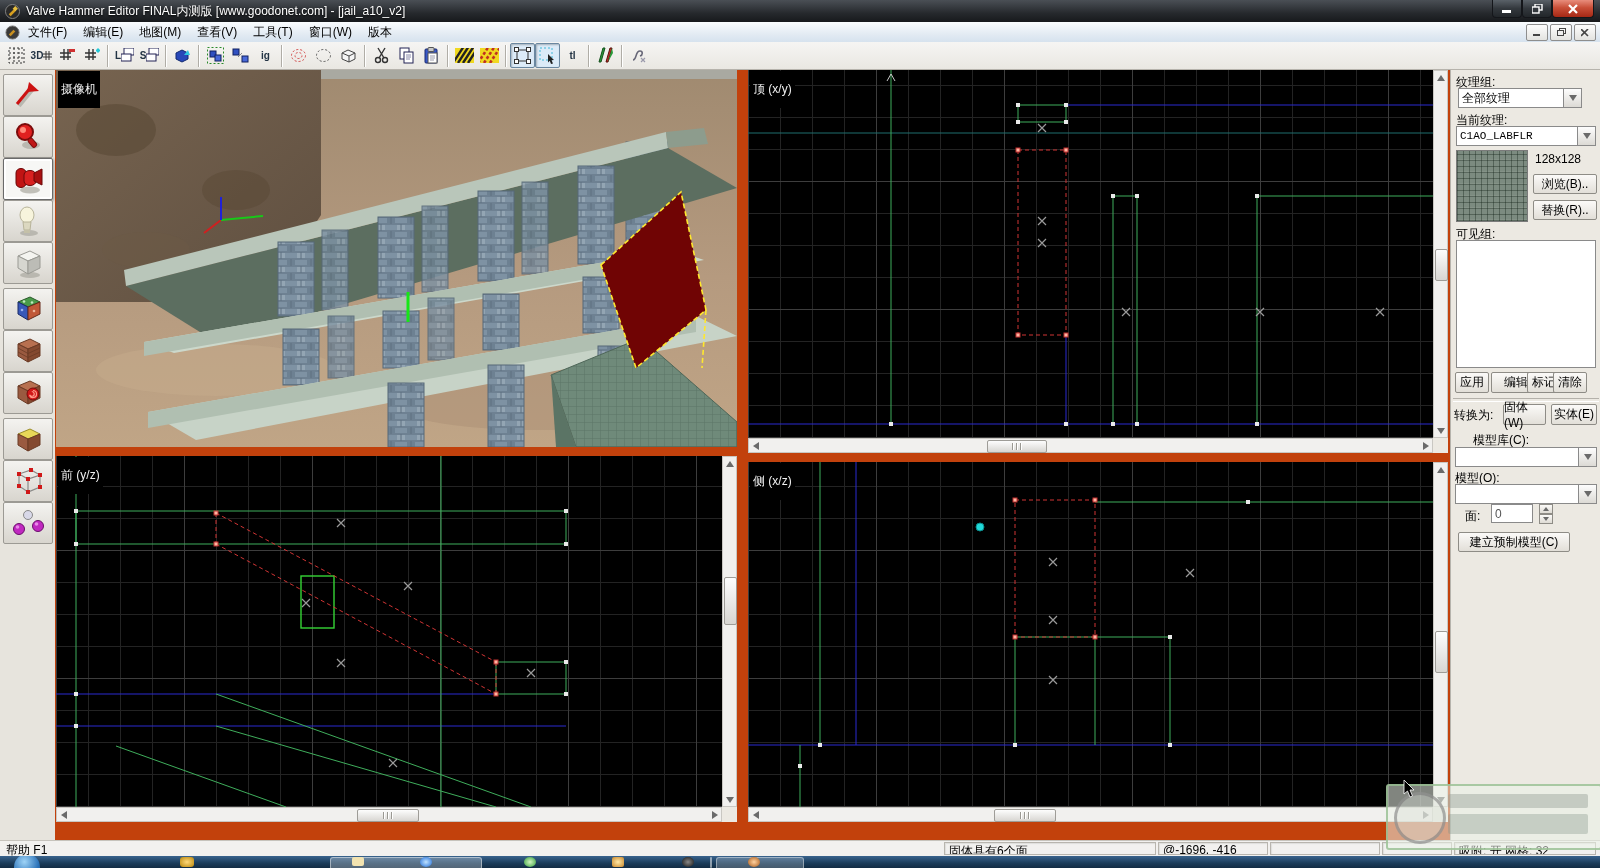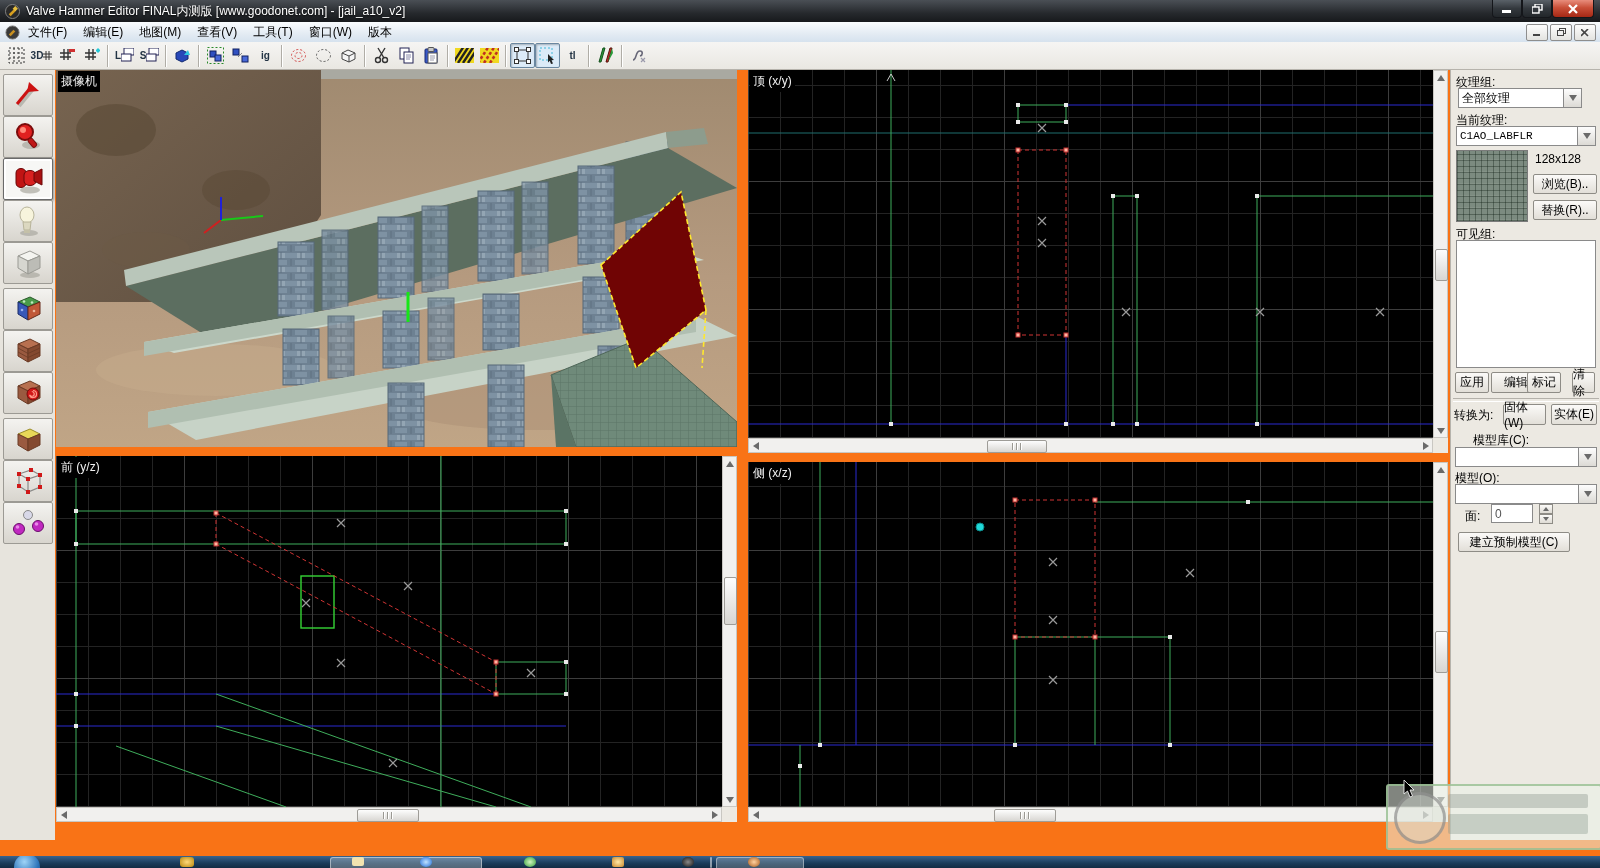--- a/index.html
+++ b/index.html
@@ -1,18 +1,18 @@
 <!DOCTYPE html>
 <html><head>
 <meta charset="utf-8">
 <style>
   html,body{margin:0;padding:0;background:#222;}
   #app{position:relative;width:1600px;height:868px;overflow:hidden;
        font-family:"Liberation Sans","DejaVu Sans",sans-serif;font-size:12px;
-       background:#f97316;color:#000;}
+       background:#c2410c;color:#000;}
   .abs{position:absolute;}
   
   .titlebar{position:absolute;left:0;top:0;width:1600px;height:22px;
     background:linear-gradient(#4a4f55,#26292d 60%,#17191c);display:flex;align-items:center;}
   .titlebar .title{color:#fff;font-size:12px;margin-left:6px;text-shadow:0 1px 2px #000;white-space:nowrap;}
   .appicon{width:15px;height:15px;margin-left:5px;flex:0 0 auto;}
   .winbtns{position:absolute;right:6px;top:0;display:flex;}
   .wbtn{width:28px;height:17px;border:1px solid #14161a;border-top:none;border-radius:0 0 4px 4px;
     background:linear-gradient(#5a6168,#33383d 50%,#22262a);display:flex;align-items:center;justify-content:center;}
   .wbtn.close{width:40px;background:linear-gradient(#e88d7c,#c94f38 45%,#a52815);}
@@ -38,21 +38,21 @@
   .pbtn{position:absolute;left:3px;width:48px;height:40px;border:1px solid #9c9a94;border-radius:2px;
     background:linear-gradient(#f4f3f0,#d8d5ce);display:flex;align-items:center;justify-content:center;}
   .pbtn.sel{background:#f7f7f5;border:1px solid #6a6a6a;box-shadow:inset 0 0 0 2px #ffffff,1px 1px 3px rgba(0,0,0,.35);}
   
   .vp{position:absolute;background:#000;overflow:hidden;}
   .vp2d{background-color:#000;background-image:
     repeating-linear-gradient(0deg,#3d3d3d 0 1px,transparent 1px 128px),
     repeating-linear-gradient(90deg,#3d3d3d 0 1px,transparent 1px 128px),
     repeating-linear-gradient(0deg,#232323 0 1px,transparent 1px 32px),
     repeating-linear-gradient(90deg,#232323 0 1px,transparent 1px 32px);}
-  .vplabel{position:absolute;left:2px;top:1px;color:#f0f0f0;background:#000;padding:2px 3px;
+  .vplabel{position:absolute;left:2px;top:1px;color:#f0f0f0;background:#000;padding:10px 3px;
     font-size:12px;z-index:5;}
   .wire{position:absolute;left:0;top:0;}
   
   .sb{position:absolute;background:#f1f0ee;border:1px solid #c9c7c2;box-sizing:border-box;}
   .sb-arrow{position:absolute;width:13px;height:13px;display:flex;align-items:center;justify-content:center;}
   .tri{width:0;height:0;border:4px solid transparent;}
   .tri.up{border-bottom:6px solid #6a6a6a;border-top:none;}
   .tri.down{border-top:6px solid #6a6a6a;border-bottom:none;}
   .tri.left{border-right:6px solid #6a6a6a;border-left:none;}
   .tri.right{border-left:6px solid #6a6a6a;border-right:none;}
@@ -733,21 +733,21 @@
     <div class="listbox" style="left:5px;top:170px;width:140px;height:128px"></div>
     <div class="pbtn2" style="left:4px;top:302px;width:34px;height:21px">
         <span>应用</span>
       </div>
     <div class="pbtn2" style="left:40px;top:302px;width:50px;height:21px">
         <span>编辑</span>
       </div>
     <div class="pbtn2" style="left:76px;top:302px;width:34px;height:21px">
         <span>标记</span>
       </div>
-    <div class="pbtn2" style="left:121px;top:302px;width:23px;height:21px">
+    <div class="pbtn2" style="left:102px;top:302px;width:34px;height:21px">
         <span>清除</span>
       </div>
     <div class="hrule" style="top:328px"></div>
     <span class="pl" style="left:3px;top:337px">转换为:</span>
     <div class="pbtn2" style="left:52px;top:334px;width:43px;height:21px">
         <span>固体(W)</span>
       </div>
     <div class="pbtn2" style="left:100px;top:334px;width:46px;height:21px">
         <span>实体(E)</span>
       </div>
@@ -771,20 +771,28 @@
         <span class="tri up"></span>
       </div>
     <div class="spin" style="left:88px;top:444px">
         <span class="tri down"></span>
       </div>
     <div class="pbtn2" style="left:7px;top:462px;width:112px;height:20px">
         <span>建立预制模型(C)</span>
       </div>
   </div>
 
+  <div class="statusbar">
+    <span class="abs" style="left:6px;top:1px">帮助 F1</span>
+    <span class="seg" style="left:944px;width:212px">固体具有6个面</span>
+    <span class="seg" style="left:1158px;width:110px">@-1696, -416</span>
+    <span class="seg" style="left:1270px;width:110px"></span>
+    <span class="seg" style="left:1382px;width:70px"></span>
+    <span class="seg" style="left:1454px;width:142px">吸附: 开 网格: 32</span>
+  </div>
 
   <div class="taskbar">
     <div class="tb-item" style="left:14px;top:-2px;width:26px;height:26px;border-radius:50%;background:radial-gradient(circle at 40% 30%,#9fd4f7,#2b72b8 60%,#123c66)"></div>
     <div class="tb-item" style="left:180px;width:14px;height:10px;background:radial-gradient(#ffd97a,#b8860b)"></div>
     <div class="tb-item" style="left:330px;width:150px;height:11px;background:rgba(255,255,255,.28);border:1px solid rgba(255,255,255,.45)"></div>
     <div class="tb-item" style="left:352px;width:12px;height:9px;background:#f2e3b0;border-radius:2px"></div>
     <div class="tb-item" style="left:420px;width:12px;height:10px;border-radius:50%;background:radial-gradient(#bfe2ff,#1e6bd6)"></div>
     <div class="tb-item" style="left:524px;width:12px;height:10px;border-radius:50%;background:radial-gradient(#d2f5c0,#2f9a38)"></div>
     <div class="tb-item" style="left:612px;width:12px;height:10px;background:radial-gradient(#ffe9a8,#c8862a);border-radius:2px"></div>
     <div class="tb-item" style="left:682px;width:12px;height:10px;border-radius:50%;background:radial-gradient(#888,#111)"></div>

